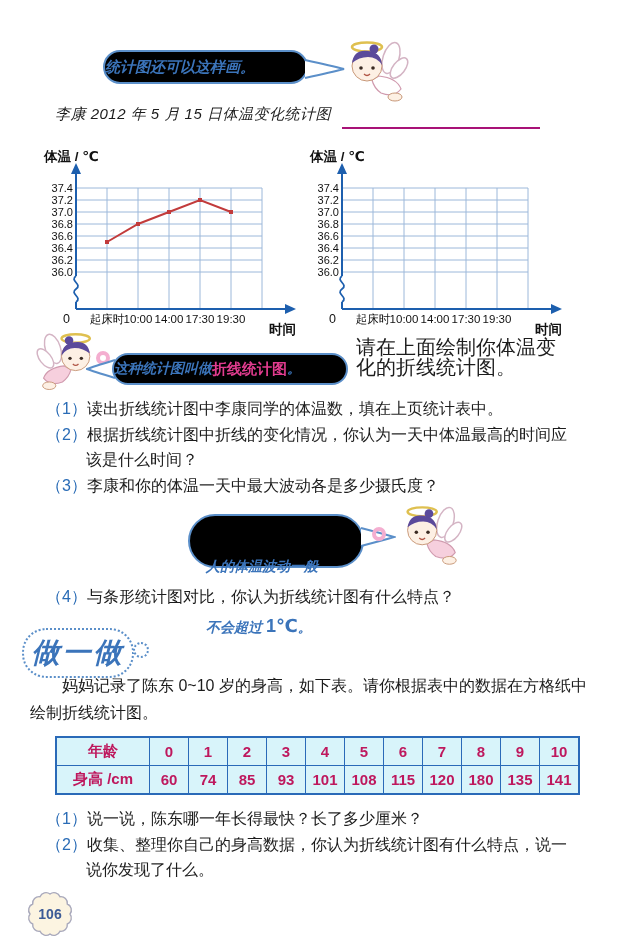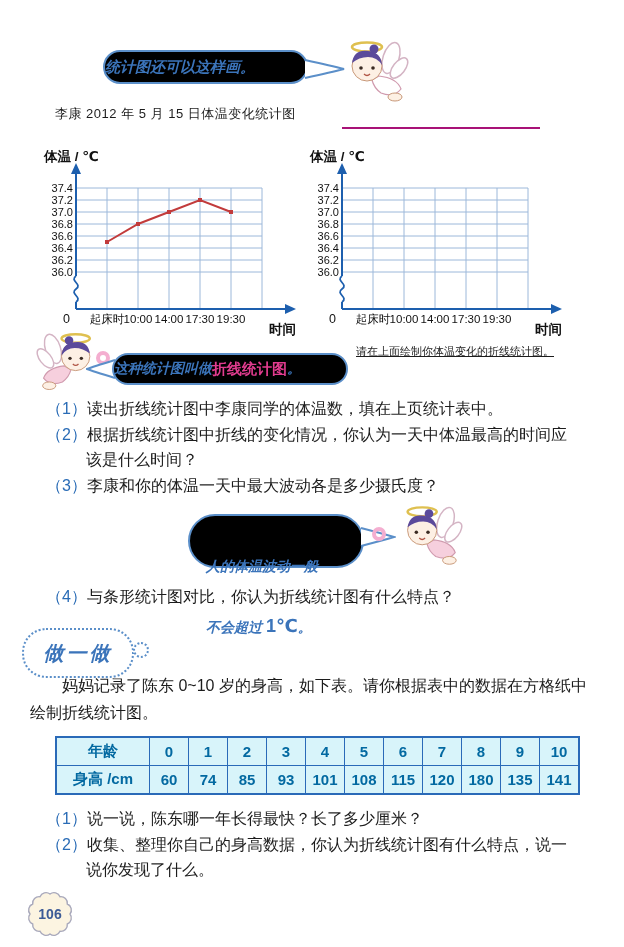--- a/index.html
+++ b/index.html
@@ -7,38 +7,38 @@
     position:relative;width:624px;height:947px;background:#ffffff;
     font-family:"Liberation Sans","DejaVu Sans",sans-serif;color:#1c1c1c;
     overflow:hidden;margin:0 auto;
   }
   .abs{position:absolute;}
   .hand{color:var(--c-handwriting_blue);font-style:italic;font-weight:bold;}
   .bubble{
     border:2px solid var(--c-bubble_border);border-radius:18px;background:#000000;
     display:flex;align-items:center;justify-content:flex-start;box-sizing:border-box;
   }
-  .caption{font-size:13px;letter-spacing:0.5px;color:#1c1c1c;}
+  .caption{font-size:15px;letter-spacing:0.5px;color:#1c1c1c;font-style:italic;}
   .rule-line{background:var(--c-rule_magenta);height:2px;}
-  .instr{font-size:11px;line-height:28px;text-decoration:underline;}
+  .instr{font-size:20px;line-height:20px;}
   .q{font-size:16px;line-height:25.5px;padding-left:40px;text-indent:-40px;margin:0 0 0 0;}
   .qnum{color:var(--c-accent_blue);}
   .tip-line{font-size:14px;line-height:20px;margin-top:40px;}
   .tip-big{font-size:18px;font-style:normal;}
   .badge-pill{
     border:2px dotted var(--c-bubble_border);border-radius:24px;background:#fff;
     display:flex;align-items:center;justify-content:center;
   }
-  .badge-text{font-size:20px;letter-spacing:3px;}
+  .badge-text{font-size:28px;letter-spacing:3px;}
   .dot-circle{border:2px dotted var(--c-bubble_border);border-radius:50%;background:#fff;}
   .intro{font-size:16px;line-height:27px;text-indent:2em;margin:0;}
   table.growth{border-collapse:collapse;border:2.5px solid var(--c-table_border);}
   table.growth th, table.growth td{
     border:1.6px solid var(--c-table_border);background:var(--c-table_bg);
-    text-align:center;font-size:15px;font-weight:bold;color:#0369a1;
+    text-align:center;font-size:15px;font-weight:bold;color:#be185d;
     height:25px;padding:1px 0;
   }
   table.growth th{width:92px;font-weight:bold;}
   table.growth td{width:38px;}
   .ring{border:4px solid var(--c-pink_ring);border-radius:50%;width:6px;height:6px;}
   svg text{font-family:"Liberation Sans","DejaVu Sans",sans-serif;}
 </style>
 </head>
 <body>
 

